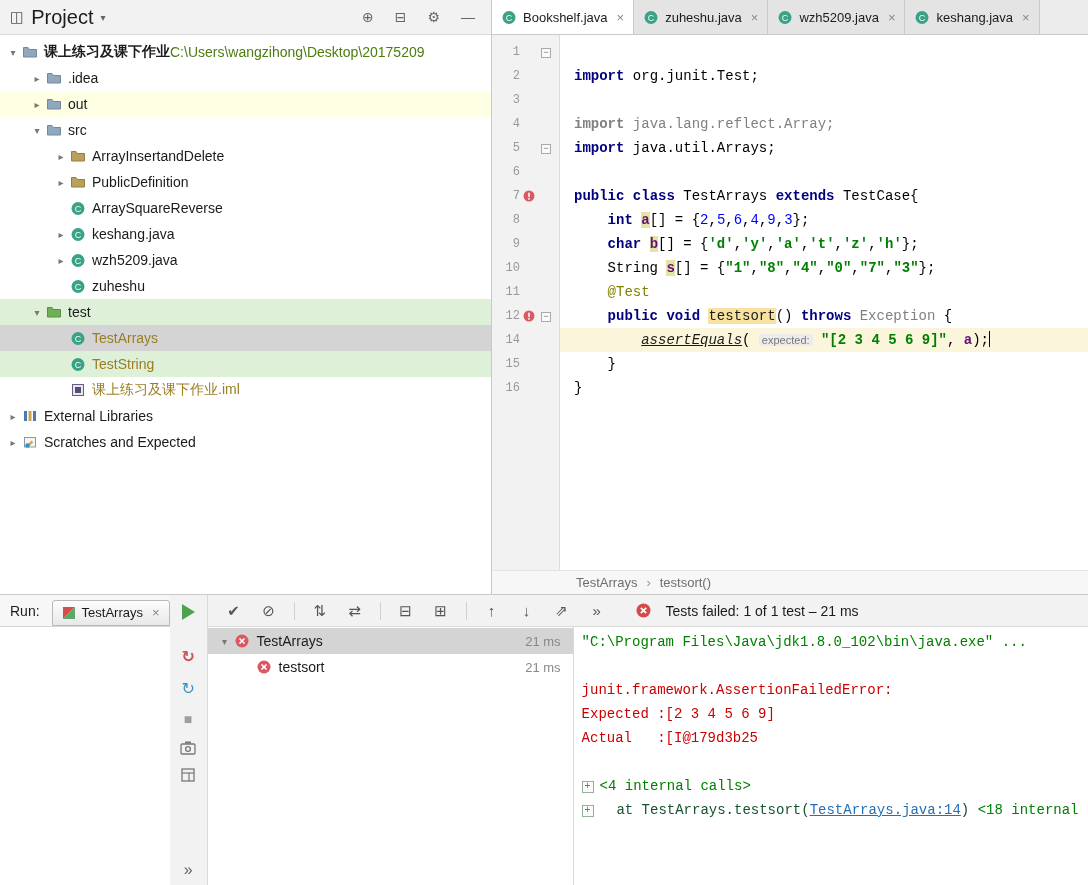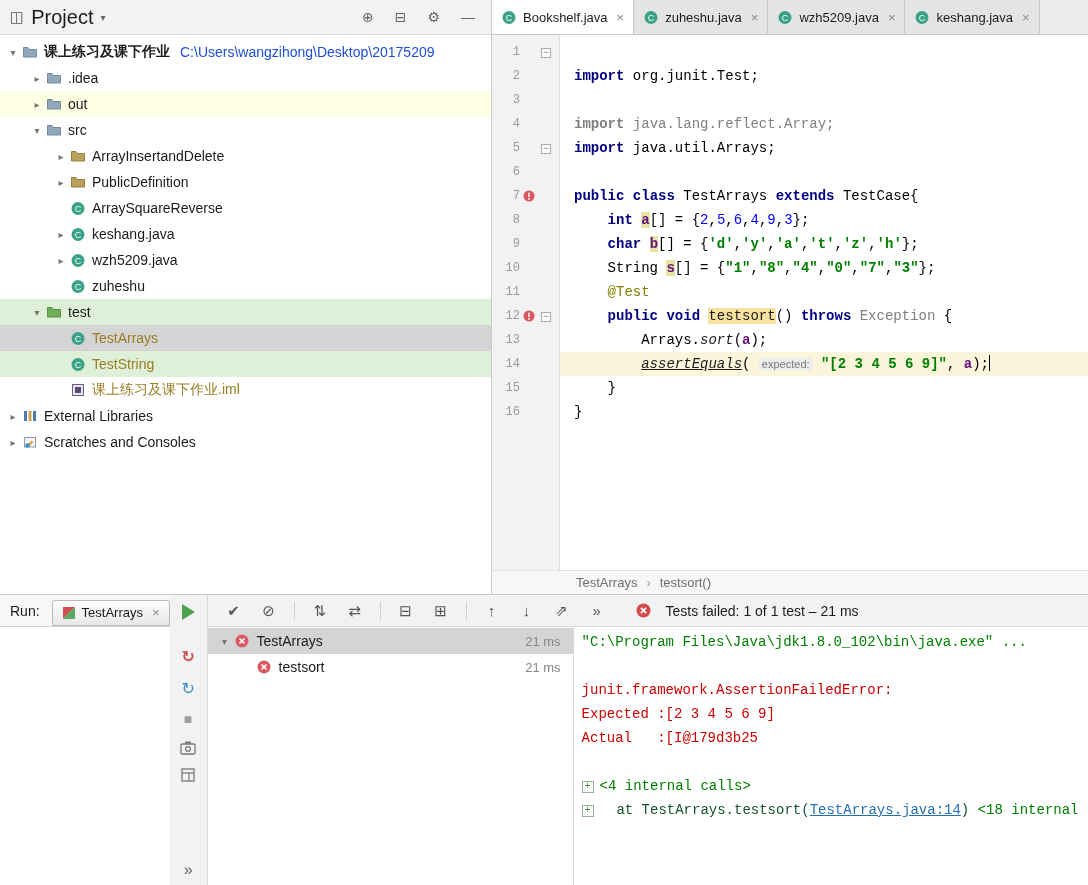--- a/index.html
+++ b/index.html
@@ -15,21 +15,21 @@
 .pt-caret{color:#666;font-size:10px}
 .pt-icon{color:#555;font-size:15px}
 .pt-spacer{flex:1}
 .pt-icon.sm{color:#666;font-size:14px;margin-left:14px}
 #project-tree{flex:1;overflow:hidden;padding-top:4px}
 .tree-row{height:26px;display:flex;align-items:center;white-space:nowrap;font-size:14px}
 .tree-arrow{width:18px;flex:0 0 18px;text-align:center;color:#777;font-size:10px}
 .tree-icon{width:16px;height:16px;flex:0 0 16px;margin-right:6px;display:inline-flex}
 .tree-label.b{font-weight:bold}
 .tree-label.brown{color:#9a7d24}
-.tree-path{color:#1d4ed8;margin-left:10px;overflow:hidden}
+.tree-path{color:#4d7c0f;overflow:hidden}
 .bg-yellow{background:#ffffe4}
 .bg-green{background:#dff0d8}
 .bg-selected{background:#d4d4d4}
 
 
 #editor-pane{flex:1;display:flex;flex-direction:column;overflow:hidden;min-width:0}
 #tabbar{height:35px;flex:0 0 35px;background:#ececec;border-bottom:1px solid #c9c9c9;display:flex;overflow:hidden}
 .tab{display:flex;align-items:center;gap:6px;padding:0 9px;border-right:1px solid #c9c9c9;background:#e4e4e4;font-size:13px;white-space:nowrap}
 .tab.active{background:#fff}
 .tab-close{color:#888;font-size:13px;margin-left:3px}
@@ -262,21 +262,21 @@
           </div>
           <div class="tree-row" style="padding-left: 4px;">
             <span class="tree-arrow">▸</span>
             <span class="tree-icon">
               <svg width="16" height="16">
                 <rect x="2.5" y="3.5" width="11" height="9.5" fill="#f5f5f5" stroke="#8899aa"></rect>
                 <path d="M5 11l4.5-4.5 1.8 1.8L6.8 12.8z" fill="#e8a33d"></path>
                 <circle cx="5.5" cy="11.5" r="2.2" fill="#3592c4"></circle>
               </svg>
             </span>
-            <span class="tree-label">Scratches and Consoles</span>
+            <span class="tree-label">Scratches and Expected</span>
           </div>
         </div>
     </div>
     <div id="editor-pane">
       <div id="tabbar">
           <div class="tab active">
             <span class="tab-icon">
               <svg width="16" height="16">
                 <circle cx="8" cy="8.5" r="6.5" fill="#3ba287"></circle>
                 <text x="8" y="12" text-anchor="middle" font-size="9" font-family="Liberation Sans, sans-serif" fill="#eafff7">C</text>
@@ -418,28 +418,20 @@
                 <span class="gicon">
                   <svg width="12" height="12">
                     <circle cx="6" cy="6" r="5.5" fill="#db5860"></circle>
                     <rect x="5.2" y="2.7" width="1.6" height="4.4" fill="#fff"></rect>
                     <rect x="5.2" y="8.1" width="1.6" height="1.6" fill="#fff"></rect>
                   </svg>
                 </span>
                 <span class="gfold"><span class="foldbox">−</span></span>
               </div>
               <div class="ctext"><span class="t">    </span><span class="kw">public</span><span class="t"> </span><span class="kw">void</span><span class="t"> </span><span class="mh">testsort</span><span class="t">() </span><span class="kw">throws</span><span class="g"> Exception</span><span class="t"> {</span></div>
-            </div>
-            <div class="cl">
-              <div class="gut">
-                <span class="gnum">13</span>
-                <span class="gicon"></span>
-                <span class="gfold"></span>
-              </div>
-              <div class="ctext"><span class="t">        Arrays.</span><span class="it">sort</span><span class="t">(</span><span class="fld">a</span><span class="t">);</span></div>
             </div>
             <div class="cl caretline">
               <div class="gut">
                 <span class="gnum">14</span>
                 <span class="gicon"></span>
                 <span class="gfold"></span>
               </div>
               <div class="ctext"><span class="t">        </span><span class="itu">assertEquals</span><span class="t">( </span><span class="hint">expected:</span><span class="t"> </span><span class="str">"[2 3 4 5 6 9]"</span><span class="t">, </span><span class="fld">a</span><span class="t">);</span><span class="caret"></span></div>
             </div>
             <div class="cl">

